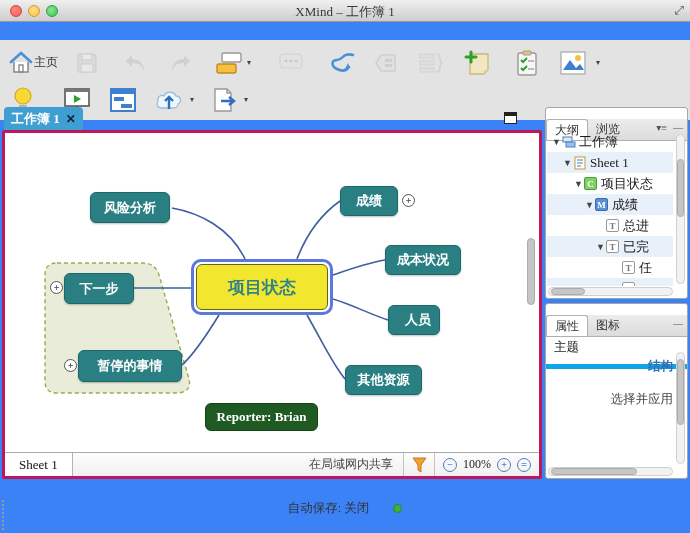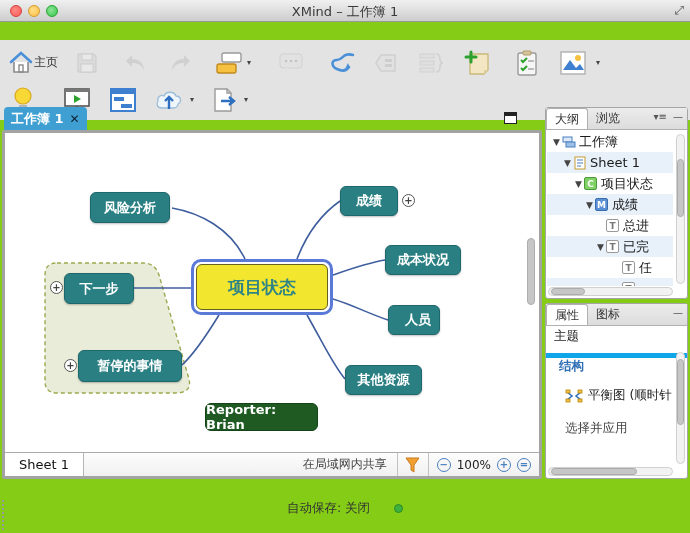--- a/index.html
+++ b/index.html
@@ -1,18 +1,18 @@
 <!DOCTYPE html>
 <html><head>
 <meta charset="utf-8">
 <style>
   * { margin:0; padding:0; box-sizing:border-box; }
   html,body { width:690px; height:533px; }
   body { font-family:"DejaVu Sans","Liberation Sans",sans-serif; background:#e3e3e3; overflow:hidden; }
-  .window { position:relative; width:690px; height:533px; background:#84cc16; }
+  .window { position:relative; width:690px; height:533px; background:#3b82f6;font-family:Liberation Serif, serif; }
 
   
   .titlebar { position:absolute; left:0; top:0; width:690px; height:22px;
     background:linear-gradient(#f0f0f0,#cdcdcd); border-bottom:1px solid #999; }
   .tl { position:absolute; top:5px; width:12px; height:12px; border-radius:50%; }
   .tl.red   { left:10px; background:radial-gradient(circle at 4px 4px,#ff8a85,#fc5753); border:1px solid #d8413c; }
   .tl.yellow{ left:28px; background:radial-gradient(circle at 4px 4px,#ffe08a,#fdbc40); border:1px solid #d49c2e; }
   .tl.green { left:46px; background:radial-gradient(circle at 4px 4px,#8ee398,#33c748); border:1px solid #2aa336; }
   .win-title { position:absolute; left:0; right:0; top:3px; text-align:center; font-size:13px; color:#3a3a3a; }
   .fullscreen-ic { position:absolute; right:6px; top:3px; font-size:12px; color:#555; }
@@ -27,21 +27,21 @@
 
   
   .editor { position:absolute; left:2px; top:107px; width:540px; height:372px; }
   .doc-tab { position:absolute; left:2px; top:0; height:24px; padding:0 7px; background:#3f9fd2;
     border-radius:4px 4px 0 0; display:flex; align-items:center; gap:6px; }
   .doc-tab-label { color:#fff; font-size:13px; font-weight:bold;text-align:right; }
   .doc-tab-close { color:#123; font-size:12px; font-weight:bold; line-height:1; cursor:pointer; }
   .editor-max { position:absolute; right:25px; top:5px; width:13px; height:12px; border:1px solid #222; background:#fff; }
   .editor-max::before { content:""; display:block; height:3px; background:#222; }
   .editor-frame { position:absolute; left:0; top:23px; right:0; bottom:0;
-    border:3px solid #a3a3a3; border-radius:2px; background:#fff; }
+    border:3px solid #be185d; border-radius:2px; background:#fff; }
   .canvas { position:absolute; left:0; top:0; right:0; bottom:24px; background:#fff; overflow:hidden; }
   .map-svg { position:absolute; left:0; top:0; }
 
   .topic { position:absolute; background:#2a7f83; border:1px solid #1d686c; border-radius:6px;
     color:#fff; font-weight:bold; font-size:13px; display:flex; align-items:center; justify-content:center;
     box-shadow:0 1px 2px rgba(0,0,0,.25); white-space:nowrap; }
   .t-risk   { left:85px;  top:59px;  width:80px;  height:31px; }
   .t-ach    { left:335px; top:53px;  width:58px;  height:30px; }
   .t-cost   { left:380px; top:112px; width:76px;  height:30px; }
   .t-people { left:383px; top:172px; width:52px;  height:30px;padding-left:8px; }
@@ -80,21 +80,21 @@
   .zoom-group { display:flex; align-items:center; gap:6px; padding:0 8px; }
   .zbtn { width:14px; height:14px; border-radius:50%; border:1.5px solid #4a7fc1; color:#4a7fc1;
     font-size:10px; line-height:11px; text-align:center; font-weight:bold; }
   .zoom-val { font-size:12px; color:#222; }
 
   
   .panel { position:absolute; left:545px; width:143px; background:#fff; border:1px solid #a5a5a5; border-radius:3px; }
   .outline-panel { top:107px; height:192px; }
   .props-panel   { top:303px; height:176px; }
   .panel-tabs { position:relative; height:22px; background:linear-gradient(#ececec,#dcdcdc);
-    border-bottom:1px solid #b0b0b0; display:flex; align-items:flex-end; }
+    border-bottom:1px solid #b0b0b0; display:flex; align-items:flex-end;margin-top:11px; }
   .ptab { height:21px; padding:0 8px; font-size:12px; color:#333; display:flex; align-items:center; }
   .ptab.active { background:#fff; border:1px solid #b0b0b0; border-bottom:none; border-radius:3px 3px 0 0; }
   .ptab-icons { position:absolute; right:4px; top:3px; display:flex; gap:6px; align-items:center; }
   .ptab-ic { font-size:10px; color:#555; }
 
   .tree { position:absolute; left:1px; right:14px; top:23px; bottom:12px; overflow:hidden; font-size:13px; }
   .trow { height:21px; display:flex; align-items:center; white-space:nowrap; overflow:hidden; color:#1a1a1a; }
   .trow:nth-child(even) { background:#e8f1fa; }
   .tarrow { width:11px; font-size:9px; color:#444; text-align:center; flex:none; }
   .tspacer { width:11px; flex:none; }
@@ -106,21 +106,21 @@
   .ic14 { width:14px; height:14px; flex:none; margin-right:3px; }
 
   .vscroll { position:absolute; right:2px; width:9px; background:#f2f2f2; border:1px solid #d0d0d0; border-radius:5px; }
   .vthumb { position:absolute; left:0; width:7px; background:#c6c6c6; border:1px solid #ababab; border-radius:4px; }
   .hscroll { position:absolute; left:2px; right:14px; bottom:2px; height:9px; background:#f2f2f2;
     border:1px solid #d0d0d0; border-radius:5px; }
   .hthumb { position:absolute; top:0; height:7px; background:#c6c6c6; border:1px solid #ababab; border-radius:4px; }
 
   .props-theme { height:32px; line-height:20px; padding:0 8px; font-size:12.5px; color:#222;
     border-bottom:5px solid #0ea5e9; }
-  .props-body { position:absolute; left:1px; right:14px; top:44px; bottom:12px; overflow:hidden; }
+  .props-body { position:absolute; left:1px; right:14px; top:44px; bottom:12px; overflow:hidden;text-align:right; }
   .props-section { padding:10px 0 0 12px; font-size:12.5px; font-weight:bold; color:#2f6fb5; }
   .structure-item { display:flex; align-items:center; gap:5px; padding:12px 0 0 18px;
     font-size:12.5px; color:#222; white-space:nowrap; }
   .styles-action { padding:16px 0 0 18px; font-size:12.5px; color:#444; white-space:nowrap; }
 
   
   .statusbar { position:absolute; left:0; bottom:0; width:690px; height:50px;
     display:flex; align-items:center; justify-content:center; gap:24px; }
   .status-text { font-size:12.5px; color:#333; }
   .status-dot { width:9px; height:9px; border-radius:50%; background:#3db03d; border:1px solid #2a8a2a; }
@@ -405,30 +405,20 @@
     <div class="panel-tabs">
       <div class="ptab active">属性</div>
       <div class="ptab">图标</div>
       <div class="ptab-icons">
         <span class="ptab-ic">—</span>
       </div>
     </div>
     <div class="props-theme">主题</div>
     <div class="props-body">
       <div class="props-section">结构</div>
-      <div class="structure-item">
-        <svg width="18" height="14" viewBox="0 0 18 14">
-          <path d="M2 3 L7 7 L2 11 M16 3 L11 7 L16 11" fill="none" stroke="#2d6fc0" stroke-width="1.6"></path>
-          <rect x="1" y="1" width="4" height="3" fill="#f6c140" stroke="#b8860b" stroke-width=".8"></rect>
-          <rect x="13" y="1" width="4" height="3" fill="#f6c140" stroke="#b8860b" stroke-width=".8"></rect>
-          <rect x="1" y="10" width="4" height="3" fill="#f6c140" stroke="#b8860b" stroke-width=".8"></rect>
-          <rect x="13" y="10" width="4" height="3" fill="#f6c140" stroke="#b8860b" stroke-width=".8"></rect>
-        </svg>
-        <span>平衡图 (顺时针</span>
-      </div>
       <div class="styles-action">选择并应用</div>
     </div>
     <div class="vscroll" style="top:48px;bottom:14px;">
       <div class="vthumb" style="top:6px;height:66px;"></div>
     </div>
     <div class="hscroll">
       <div class="hthumb" style="left:2px;width:86px;"></div>
     </div>
   </div>
 

